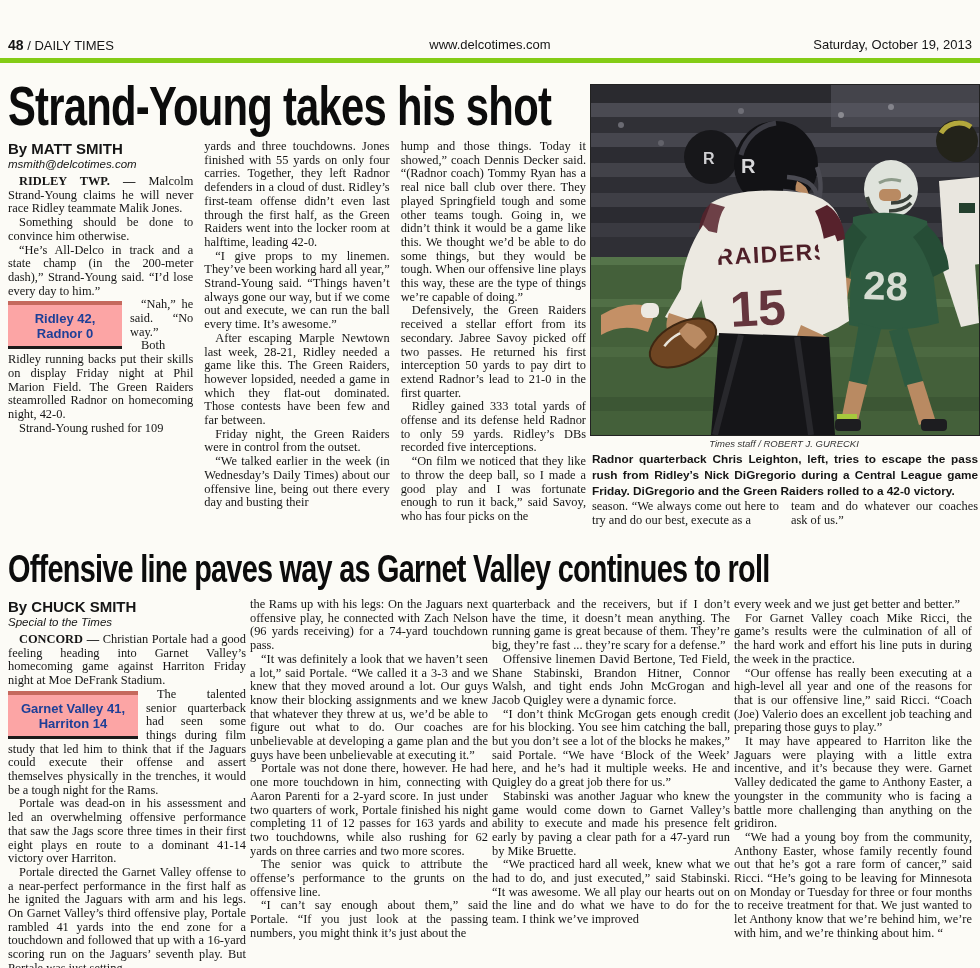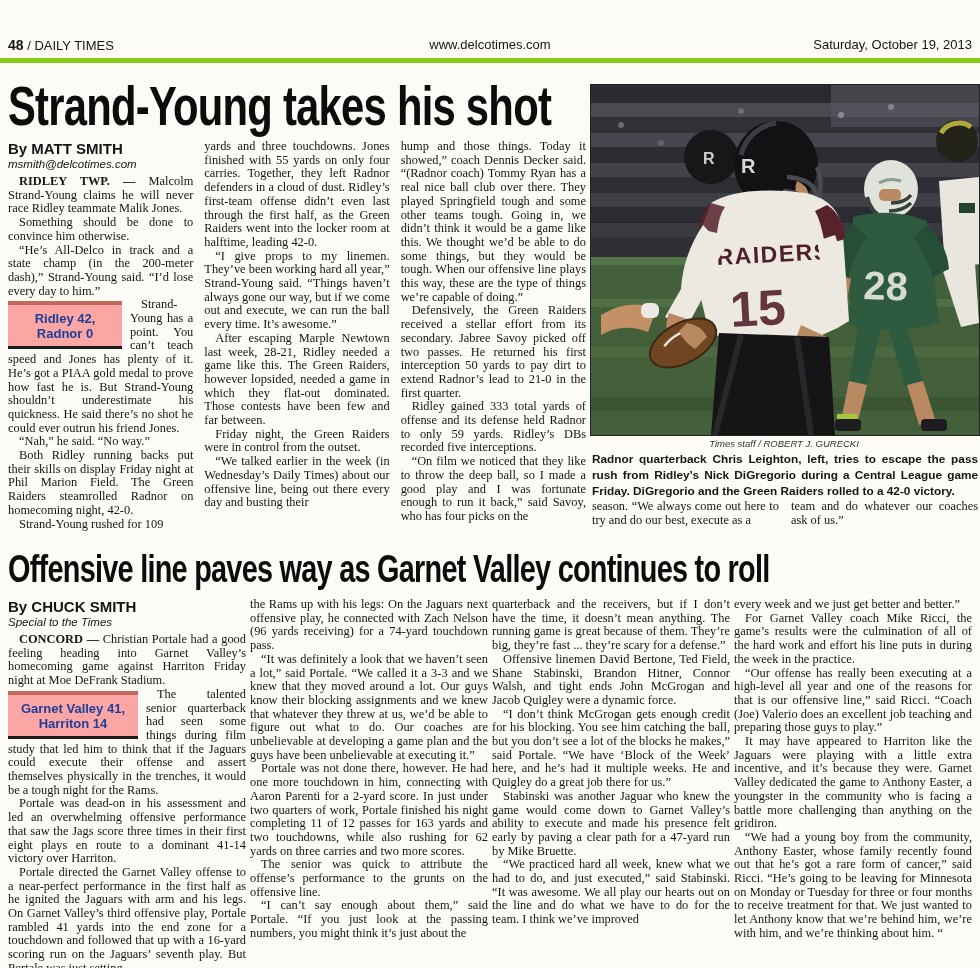--- a/index.html
+++ b/index.html
@@ -173,21 +173,20 @@
     <div class="col">
       <div class="by">By MATT SMITH</div>
       <div class="by-sub">msmith@delcotimes.com</div>
       <p><span class="dl">RIDLEY TWP. — </span><span>Malcolm Strand-Young claims he will never race Ridley teammate Malik Jones.</span></p>
       <p>Something should be done to convince him otherwise.</p>
       <p>“He’s All-Delco in track and a state champ (in the 200-meter dash),” Strand-Young said. “I’d lose every day to him.”</p>
       <div class="scorebox">
         <span>Ridley 42,</span><br>
         <span>Radnor 0</span>
       </div>
-      <p>Strand-Young has a point. You can’t teach speed and Jones has plenty of it. He’s got a PIAA gold medal to prove how fast he is. But Strand-Young shouldn’t underestimate his quickness. He said there’s no shot he could ever outrun his friend Jones.</p>
       <p>“Nah,” he said. “No way.”</p>
       <p>Both Ridley running backs put their skills on display Friday night at Phil Marion Field. The Green Raiders steamrolled Radnor on homecoming night, 42-0.</p>
       <p>Strand-Young rushed for 109</p>
     </div>
     <div class="col">
       <p class="ni">yards and three touchdowns. Jones finished with 55 yards on only four carries. Together, they left Radnor defenders in a cloud of dust. Ridley’s first-team offense didn’t even last through the first half, as the Green Raiders went into the locker room at halftime, leading 42-0.</p>
       <p>“I give props to my linemen. They’ve been working hard all year,” Strand-Young said. “Things haven’t always gone our way, but if we come out and execute, we can run the ball every time. It’s awesome.”</p>
       <p>After escaping Marple Newtown last week, 28-21, Ridley needed a game like this. The Green Raiders, however lopsided, needed a game in which they flat-out dominated. Those contests have been few and far between.</p>
       <p>Friday night, the Green Raiders were in control from the outset.</p>
       <p>“We talked earlier in the week (in Wednesday’s Daily Times) about our offensive line, being out there every day and busting their</p>

